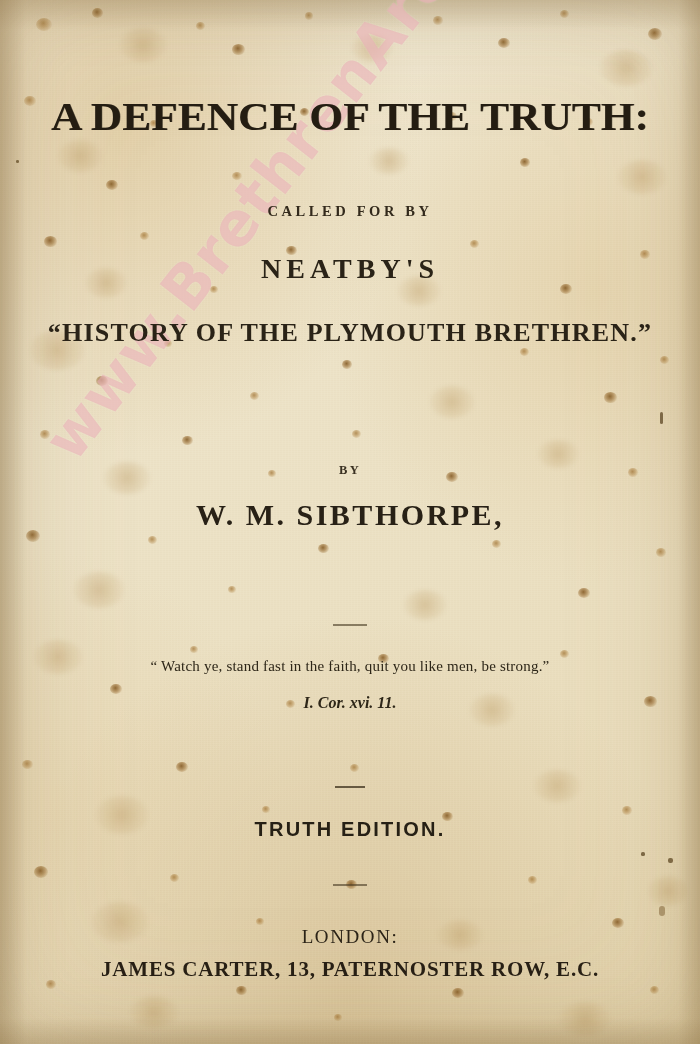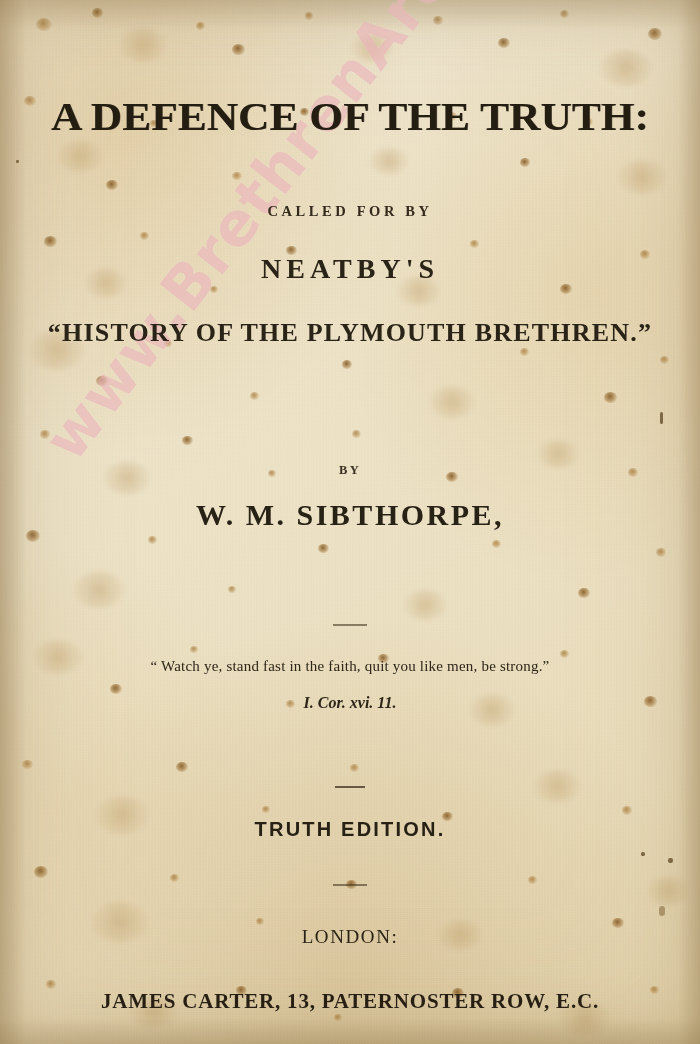--- a/index.html
+++ b/index.html
@@ -182,21 +182,20 @@
     font-size: 19px;
     letter-spacing: 1.6px;
     color: #2b2317;
   }
   .publisher {
     top: 957px;
     font-size: 21px;
     letter-spacing: 0.8px;
     font-weight: bold;
     color: #271f14;
-    margin-top: 32px;
   }
   .year {
     top: 1041px;
     font-size: 19px;
     letter-spacing: 1px;
     color: #2b2317;
   }
 
   
   .mark {

